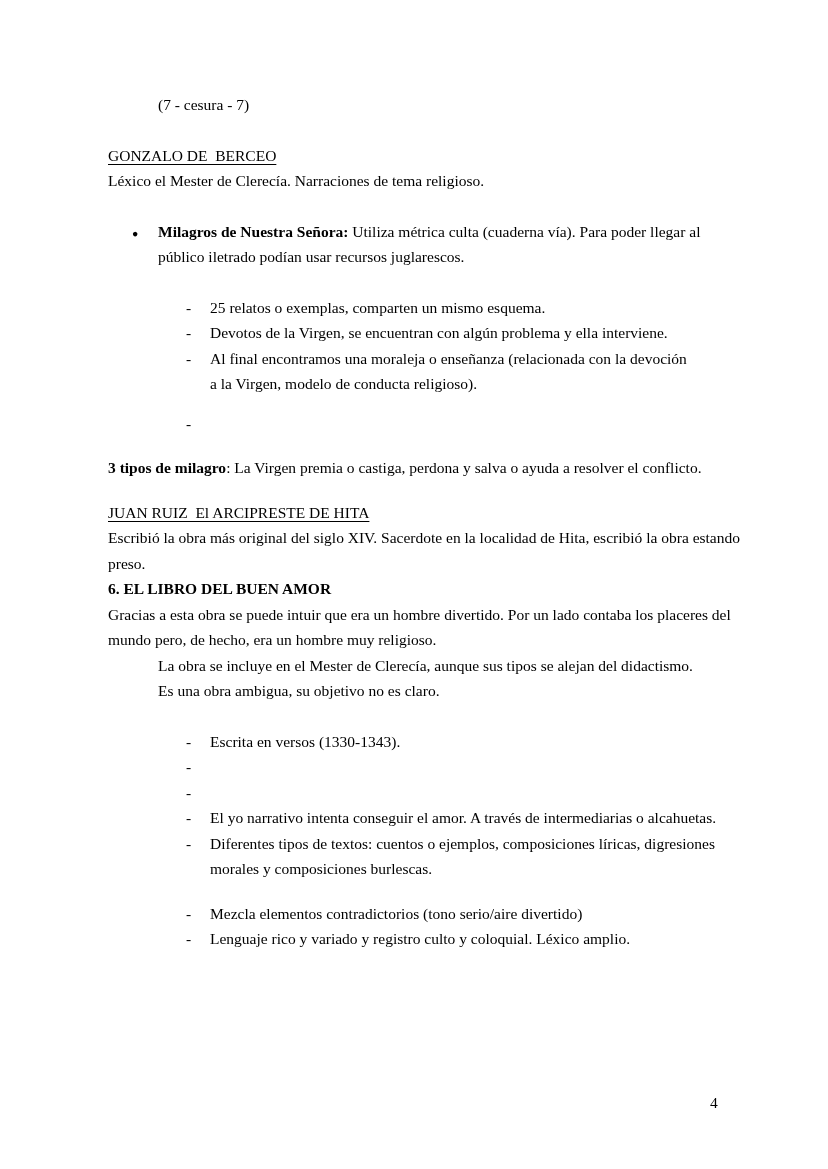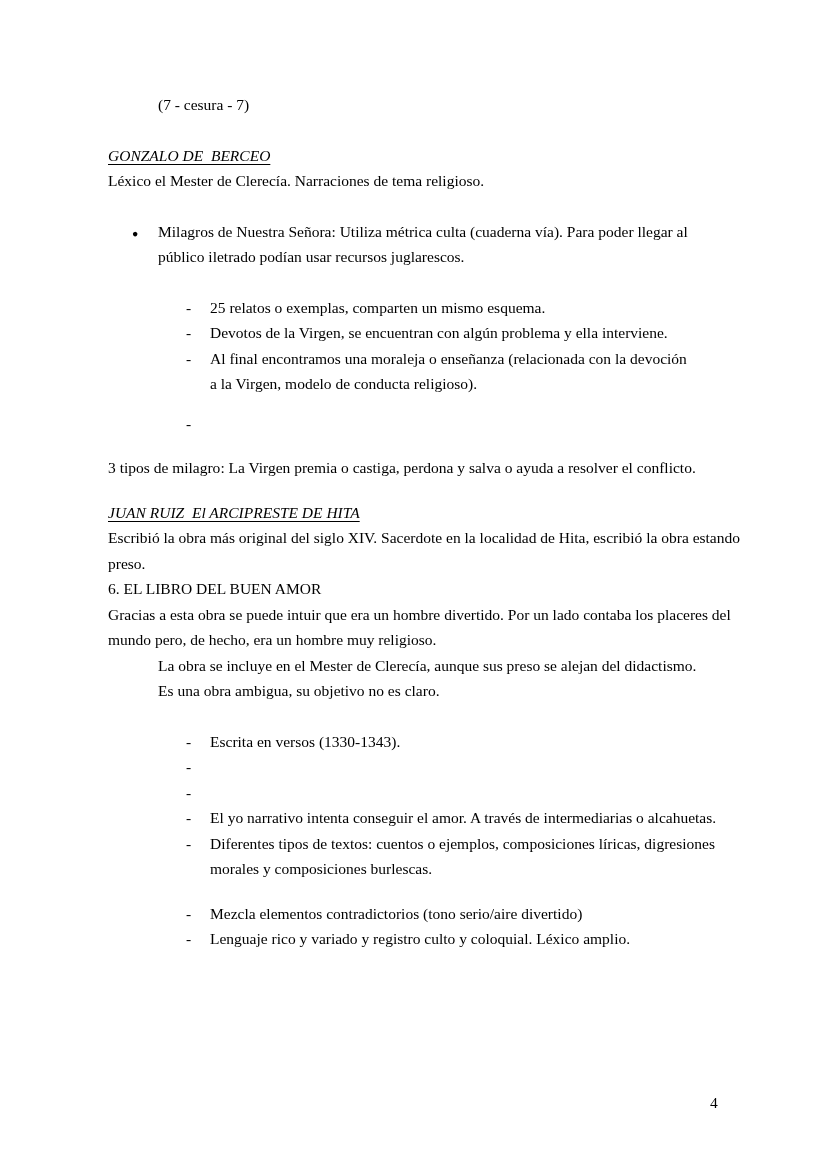--- a/index.html
+++ b/index.html
@@ -26,23 +26,22 @@
   p, h2, h3 {
     margin: 0;
     padding: 0;
     font-size: 15.5px;
     font-weight: normal;
     white-space: pre-wrap;
   }
   .heading {
     text-decoration: underline;
     text-underline-offset: 3px;
-    font-style: italic;
   }
-  .bold { font-weight: normal; }
+  .bold { font-weight: bold; }
   .indent-1 { margin-left: 50px; }
   .gap-1 { margin-top: 25px; }
   .gap-half { margin-top: 14px; }
   .gap-34 { margin-top: 19px; }
 
   .bullet-item {
     display: flex;
     align-items: baseline;
     margin-left: 24px;
   }
@@ -101,21 +100,21 @@
         <span class="marker">-</span>
       </div>
     </div>
 
     <p class="gap-34"><span class="bold">3 tipos de milagro</span><span>: La Virgen premia o castiga, perdona y salva o ayuda a resolver el conflicto.</span></p>
 
     <h2 class="heading gap-34">JUAN RUIZ  El ARCIPRESTE DE HITA</h2>
     <p>Escribió la obra más original del siglo XIV. Sacerdote en la localidad de Hita, escribió la obra estando preso.</p>
     <h3 class="bold">6. EL LIBRO DEL BUEN AMOR</h3>
     <p>Gracias a esta obra se puede intuir que era un hombre divertido. Por un lado contaba los placeres del mundo pero, de hecho, era un hombre muy religioso.</p>
-    <p class="indent-1">La obra se incluye en el Mester de Clerecía, aunque sus preso se alejan del didactismo.</p>
+    <p class="indent-1">La obra se incluye en el Mester de Clerecía, aunque sus tipos se alejan del didactismo.</p>
     <p class="indent-1">Es una obra ambigua, su objetivo no es claro.</p>
 
     <div class="dash-list-wide">
       <div class="dash-item gap-1">
         <span class="marker">-</span>
         <p class="dtext">Escrita en versos (1330-1343).</p>
       </div>
       <div class="dash-item">
         <span class="marker">-</span>
       </div>

